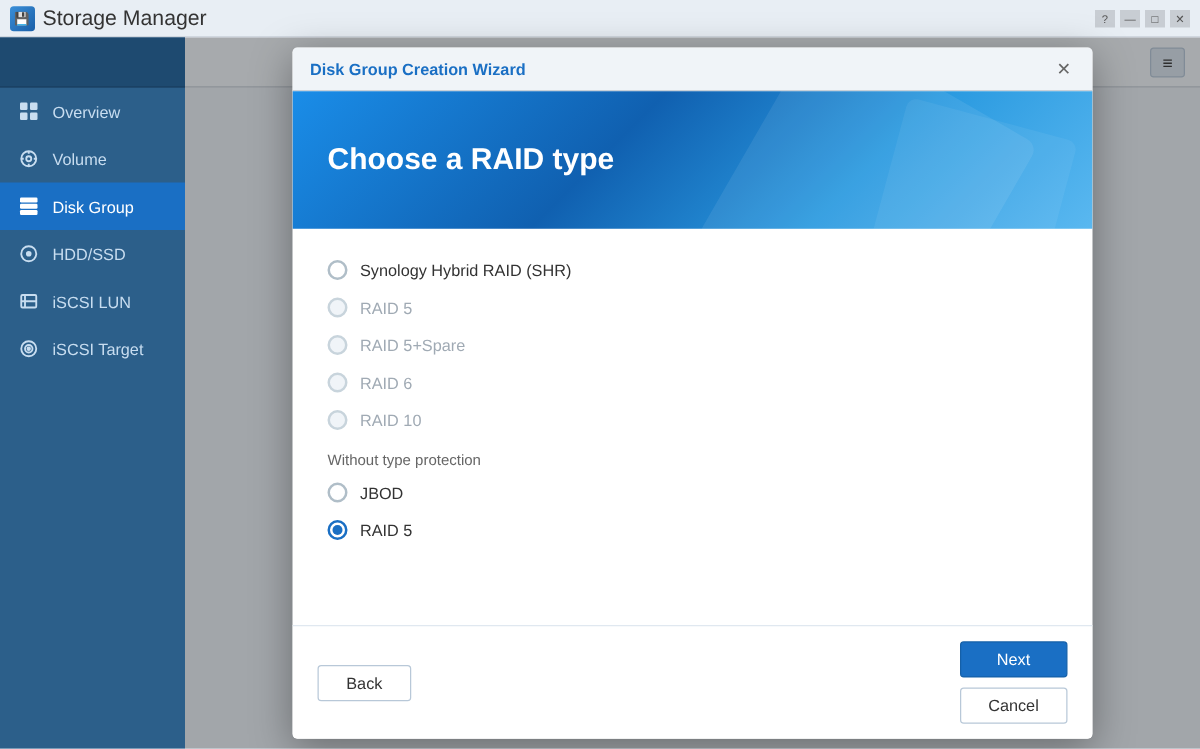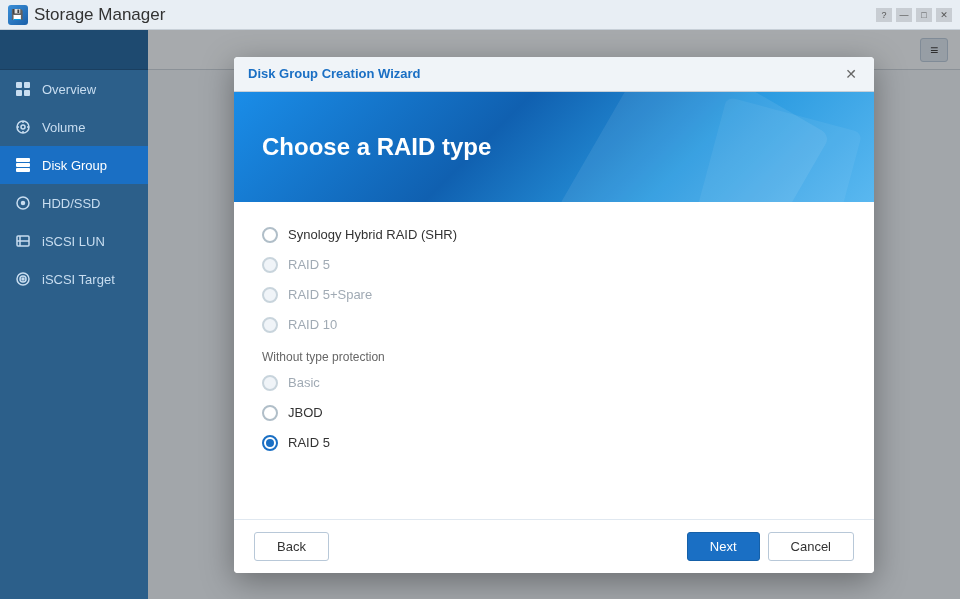--- a/index.html
+++ b/index.html
@@ -317,20 +317,21 @@
       color: #333;
     }
     .btn-primary {
       background: #1a6fc4;
       color: white;
       border-color: #1560a8;
     }
     .btn-group {
       display: flex;
       gap: 8px;
+      flex-direction: column;
     }
   </style>
 </head>
 <body>
 
 <div class="title-bar">
   <div class="title-bar-left">
     <div class="title-bar-icon">💾</div>
     <span class="title-bar-text">Storage Manager</span>
   </div>
@@ -452,32 +453,32 @@
           <div class="radio-option">
             <div class="radio-input disabled"></div>
             <span class="radio-label disabled">RAID 5</span>
           </div>
 
           <div class="radio-option">
             <div class="radio-input disabled"></div>
             <span class="radio-label disabled">RAID 5+Spare</span>
           </div>
 
+          <div class="radio-option">
+            <div class="radio-input disabled"></div>
+            <span class="radio-label disabled">RAID 6</span>
+          </div>
 
           <div class="radio-option">
             <div class="radio-input disabled"></div>
             <span class="radio-label disabled">RAID 10</span>
           </div>
 
           <div class="section-label">Without type protection</div>
 
-          <div class="radio-option">
-            <div class="radio-input disabled"></div>
-            <span class="radio-label disabled">Basic</span>
-          </div>
 
           <div class="radio-option">
             <div class="radio-input"></div>
             <span class="radio-label">JBOD</span>
           </div>
 
           <div class="radio-option">
             <div class="radio-input checked"></div>
             <span class="radio-label">RAID 5</span>
           </div>

